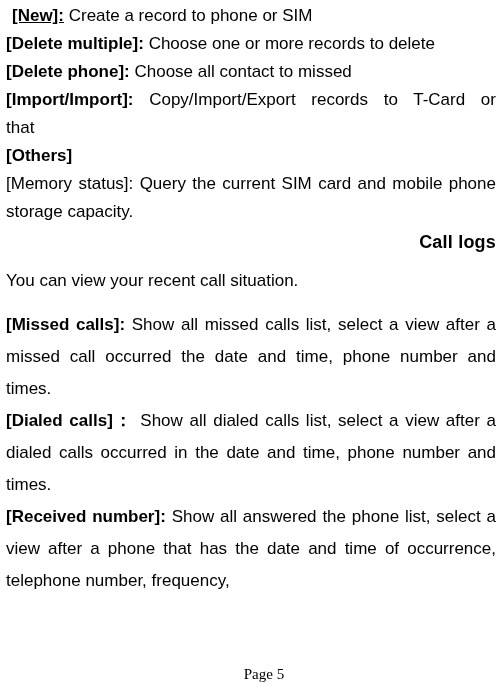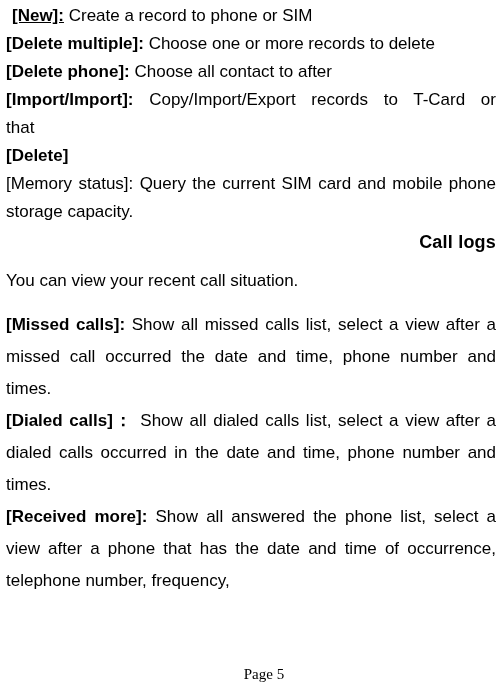--- a/index.html
+++ b/index.html
@@ -89,33 +89,33 @@
     <span>Create a record to phone or SIM</span>
   </div>
 
   <div class="line">
     <span class="label">[Delete multiple]:</span>
     <span>Choose one or more records to delete</span>
   </div>
 
   <div class="line">
     <span class="label">[Delete phone]:</span>
-    <span>Choose all contact to after</span>
+    <span>Choose all contact to missed</span>
   </div>
 
   <div class="line justify-wide">
     <span class="label">[Import/Import]:</span>
     <span>Copy/Import/Export records to T-Card or</span>
   </div>
   <div class="line">
     <span>that</span>
   </div>
 
   <div class="others">
-    <span>[Delete]</span>
+    <span>[Others]</span>
   </div>
 
   <div class="para justify">
     <span>[Memory status]: Query the current SIM card and mobile phone storage capacity.</span>
   </div>
 
   <div class="heading">Call logs</div>
 
   <div class="intro">You can view your recent call situation.</div>
 
@@ -123,18 +123,18 @@
     <span class="label">[Missed calls]:</span>
     <span>Show all missed calls list, select a view after a missed call occurred the date and time, phone number and times.</span>
   </div>
 
   <div class="section-para">
     <span class="label">[Dialed calls]：</span>
     <span>Show all dialed calls list, select a view after a dialed calls occurred in the date and time, phone number and times.</span>
   </div>
 
   <div class="section-para">
-    <span class="label">[Received more]:</span>
+    <span class="label">[Received number]:</span>
     <span>Show all answered the phone list, select a view after a phone that has the date and time of occurrence, telephone number, frequency,</span>
   </div>
 
   <div class="footer">Page 5</div>
 </div>
 
 </body></html>

